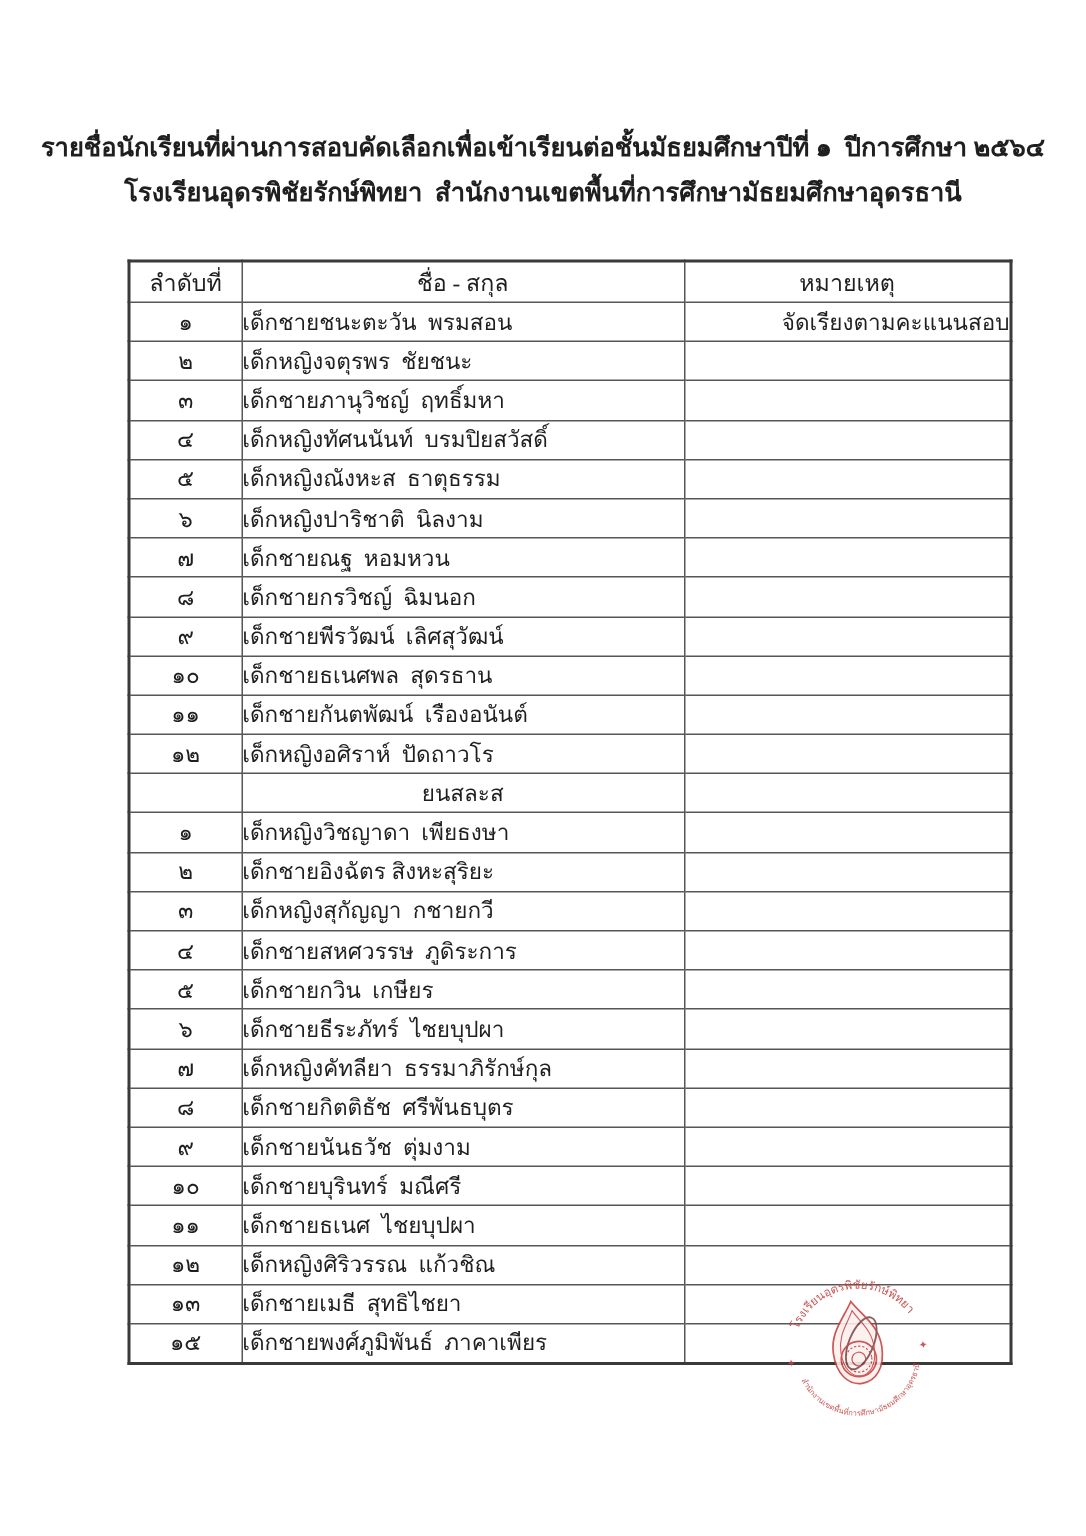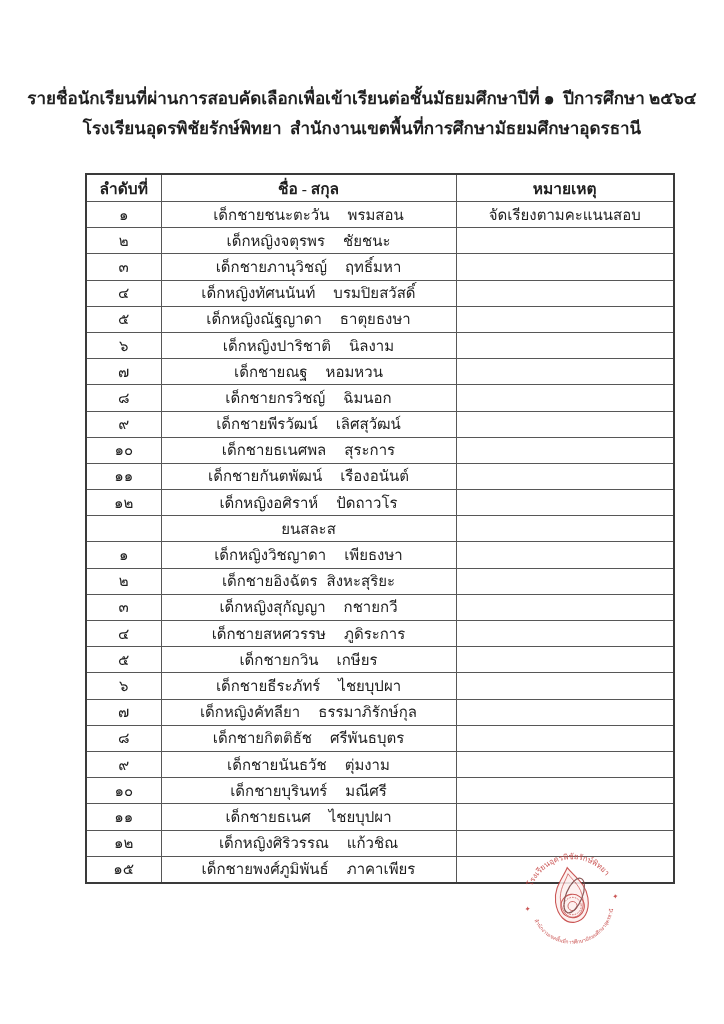--- a/index.html
+++ b/index.html
@@ -14,24 +14,24 @@
     position:absolute;left:85px;top:173px;width:588px;
     border-collapse:collapse;table-layout:fixed;
     border:2px solid #3a3a3a;
   }
   .doc-table td,.doc-table th{
     border:1px solid #575757;
     font-size:15px;font-weight:normal;
     height:25.2px;padding:0;overflow:hidden;white-space:pre;
     vertical-align:middle;
   }
-  .doc-table th{font-weight:bold;font-size:15.5px;height:26px;text-align:center;}
+  .doc-table th{font-weight:normal;font-size:15.5px;height:26px;text-align:center;}
   .col-no{text-align:center;}
-  .col-name{text-align:center;padding-left:12px;font-family:Liberation Mono, monospace;}
-  .col-remark{text-align:center;margin-left:12px;}
+  .col-name{text-align:left;padding-left:12px;}
+  .col-remark{text-align:right;margin-left:12px;}
   .col-section{text-align:center;font-weight:bold;font-size:16px;}
   .stamp{
     position:absolute;left:521px;top:851px;width:102px;height:102px;
     transform:rotate(-8deg);opacity:0.88;pointer-events:none;
   }
 </style>
 </head>
 <body>
 
 <div class="doc-header">
@@ -68,21 +68,21 @@
         <td class="col-name">เด็กชายภานุวิชญ์  ฤทธิ์มหา</td>
         <td class="col-remark"></td>
       </tr>
       <tr>
         <td class="col-no">๔</td>
         <td class="col-name">เด็กหญิงทัศนนันท์  บรมปิยสวัสดิ์</td>
         <td class="col-remark"></td>
       </tr>
       <tr>
         <td class="col-no">๕</td>
-        <td class="col-name">เด็กหญิงณัฐญาดา  ธาตุยธงษา</td>
+        <td class="col-name">เด็กหญิงณังหะส  ธาตุธรรม</td>
         <td class="col-remark"></td>
       </tr>
       <tr>
         <td class="col-no">๖</td>
         <td class="col-name">เด็กหญิงปาริชาติ  นิลงาม</td>
         <td class="col-remark"></td>
       </tr>
       <tr>
         <td class="col-no">๗</td>
         <td class="col-name">เด็กชายณฐ  หอมหวน</td>
@@ -93,21 +93,21 @@
         <td class="col-name">เด็กชายกรวิชญ์  ฉิมนอก</td>
         <td class="col-remark"></td>
       </tr>
       <tr>
         <td class="col-no">๙</td>
         <td class="col-name">เด็กชายพีรวัฒน์  เลิศสุวัฒน์</td>
         <td class="col-remark"></td>
       </tr>
       <tr>
         <td class="col-no">๑๐</td>
-        <td class="col-name">เด็กชายธเนศพล  สุระการ</td>
+        <td class="col-name">เด็กชายธเนศพล  สุดรธาน</td>
         <td class="col-remark"></td>
       </tr>
       <tr>
         <td class="col-no">๑๑</td>
         <td class="col-name">เด็กชายกันตพัฒน์  เรืองอนันต์</td>
         <td class="col-remark"></td>
       </tr>
       <tr>
         <td class="col-no">๑๒</td>
         <td class="col-name">เด็กหญิงอศิราห์  ปัดถาวโร</td>
@@ -169,20 +169,25 @@
         <td class="col-remark"></td>
       </tr>
       <tr>
         <td class="col-no">๑๑</td>
         <td class="col-name">เด็กชายธเนศ  ไชยบุปผา</td>
         <td class="col-remark"></td>
       </tr>
       <tr>
         <td class="col-no">๑๒</td>
         <td class="col-name">เด็กหญิงศิริวรรณ  แก้วชิณ</td>
+        <td class="col-remark"></td>
+      </tr>
+      <tr>
+        <td class="col-no">๑๓</td>
+        <td class="col-name">เด็กชายเมธี  สุทธิไชยา</td>
         <td class="col-remark"></td>
       </tr>
       <tr>
         <td class="col-no">๑๕</td>
         <td class="col-name">เด็กชายพงศ์ภูมิพันธ์  ภาคาเพียร</td>
         <td class="col-remark"></td>
       </tr>
     </tbody>
 </table>
 

